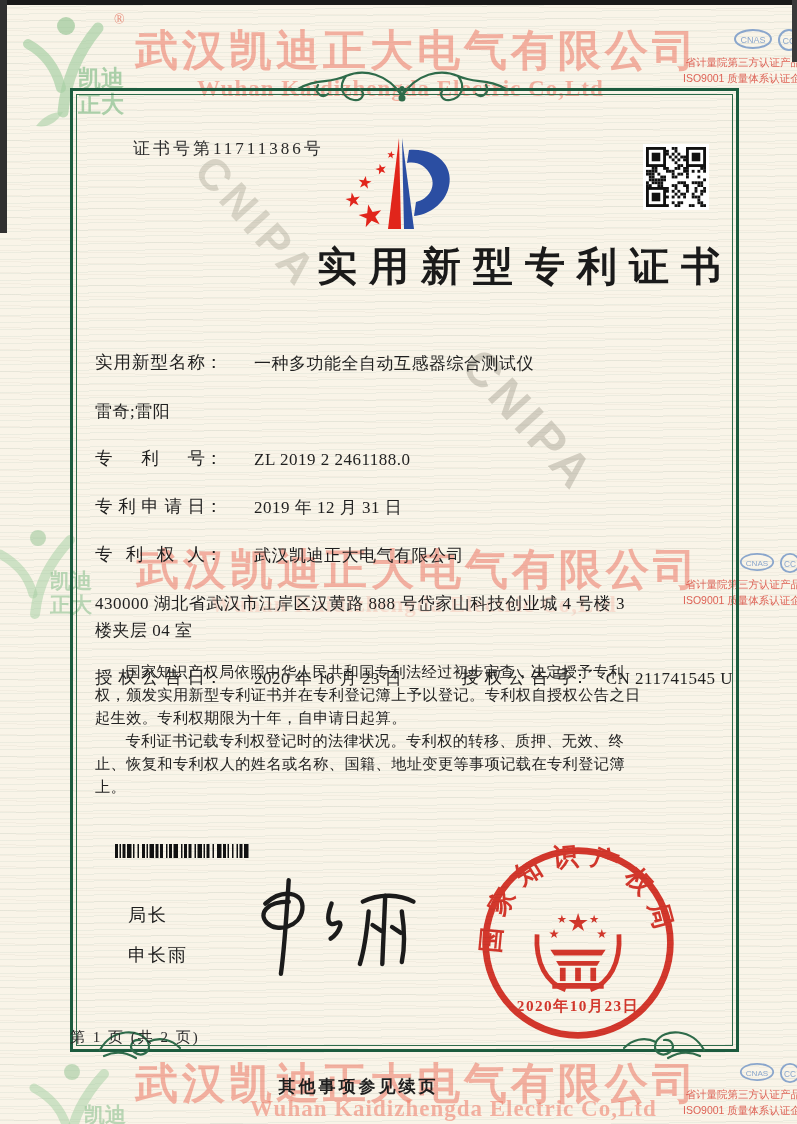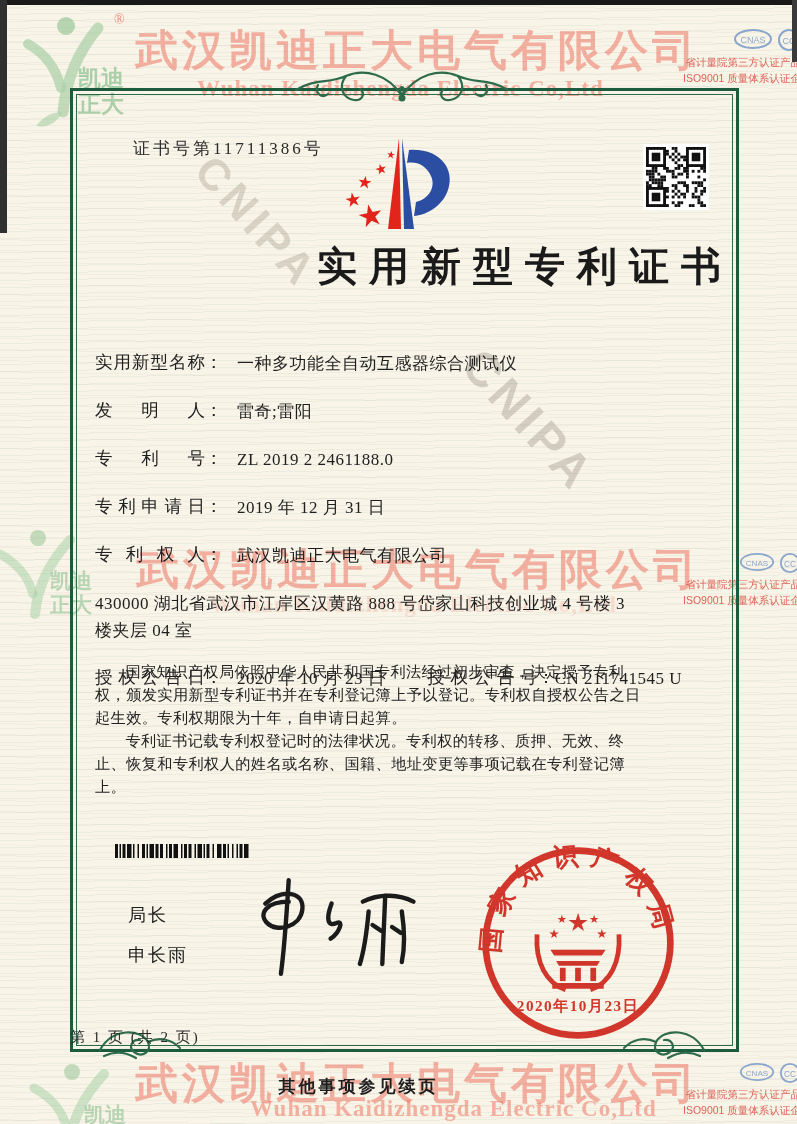--- a/index.html
+++ b/index.html
@@ -38,21 +38,21 @@
   .ornament-corner{position:absolute;z-index:2;}
 
   
   .cert-no{position:absolute;left:133px;top:137px;z-index:3;font-size:17px;letter-spacing:3px;color:#2b2b2b;}
   .cnipa-logo{position:absolute;left:335px;top:126px;z-index:3;}
   .qr{position:absolute;left:643px;top:144px;z-index:3;background:#fff;padding:3px;}
   .title{position:absolute;left:70px;top:239px;width:663px;z-index:3;text-align:right;
          font-size:40px;font-weight:bold;letter-spacing:12px;color:#1a1a1a;}
 
   .fields{position:absolute;left:95px;top:350px;width:545px;z-index:3;color:#1f1f1f;}
-  .frow{display:flex;margin-bottom:21px;line-height:25px;}
+  .frow{display:flex;margin-bottom:21px;line-height:25px;gap:17px;}
   .frow .lblbox{flex:none;width:142px;font-size:17.5px;}
   .frow .lbl{display:inline-block;width:110px;text-align:justify;text-align-last:justify;}
   .frow .val{flex:1;font-size:17px;letter-spacing:0.5px;line-height:27px;}
   .frow.grant{margin-top:2px;}
   .frow.grant .pair2{margin-left:42px;white-space:nowrap;}
 
   .paras{position:absolute;left:95px;top:660px;width:546px;z-index:3;font-size:15.2px;
          line-height:23px;letter-spacing:0.4px;color:#222;}
   .paras p{margin:0;text-indent:2em;}
 
@@ -333,21 +333,20 @@
     </svg>
 
   <div class="title">实用新型专利证书</div>
 
   <div class="fields">
     <div class="frow">
       <span class="lblbox"><span class="lbl">实用新型名称</span><span>：</span></span>
       <span class="val">一种多功能全自动互感器综合测试仪</span>
     </div>
     <div class="frow">
-      <span class="lblbox"><span class="lbl">发明人</span><span>：</span></span>
       <span class="val">雷奇;雷阳</span>
     </div>
     <div class="frow">
       <span class="lblbox"><span class="lbl">专利号</span><span>：</span></span>
       <span class="val">ZL 2019 2 2461188.0</span>
     </div>
     <div class="frow">
       <span class="lblbox"><span class="lbl">专利申请日</span><span>：</span></span>
       <span class="val">2019 年 12 月 31 日</span>
     </div>

